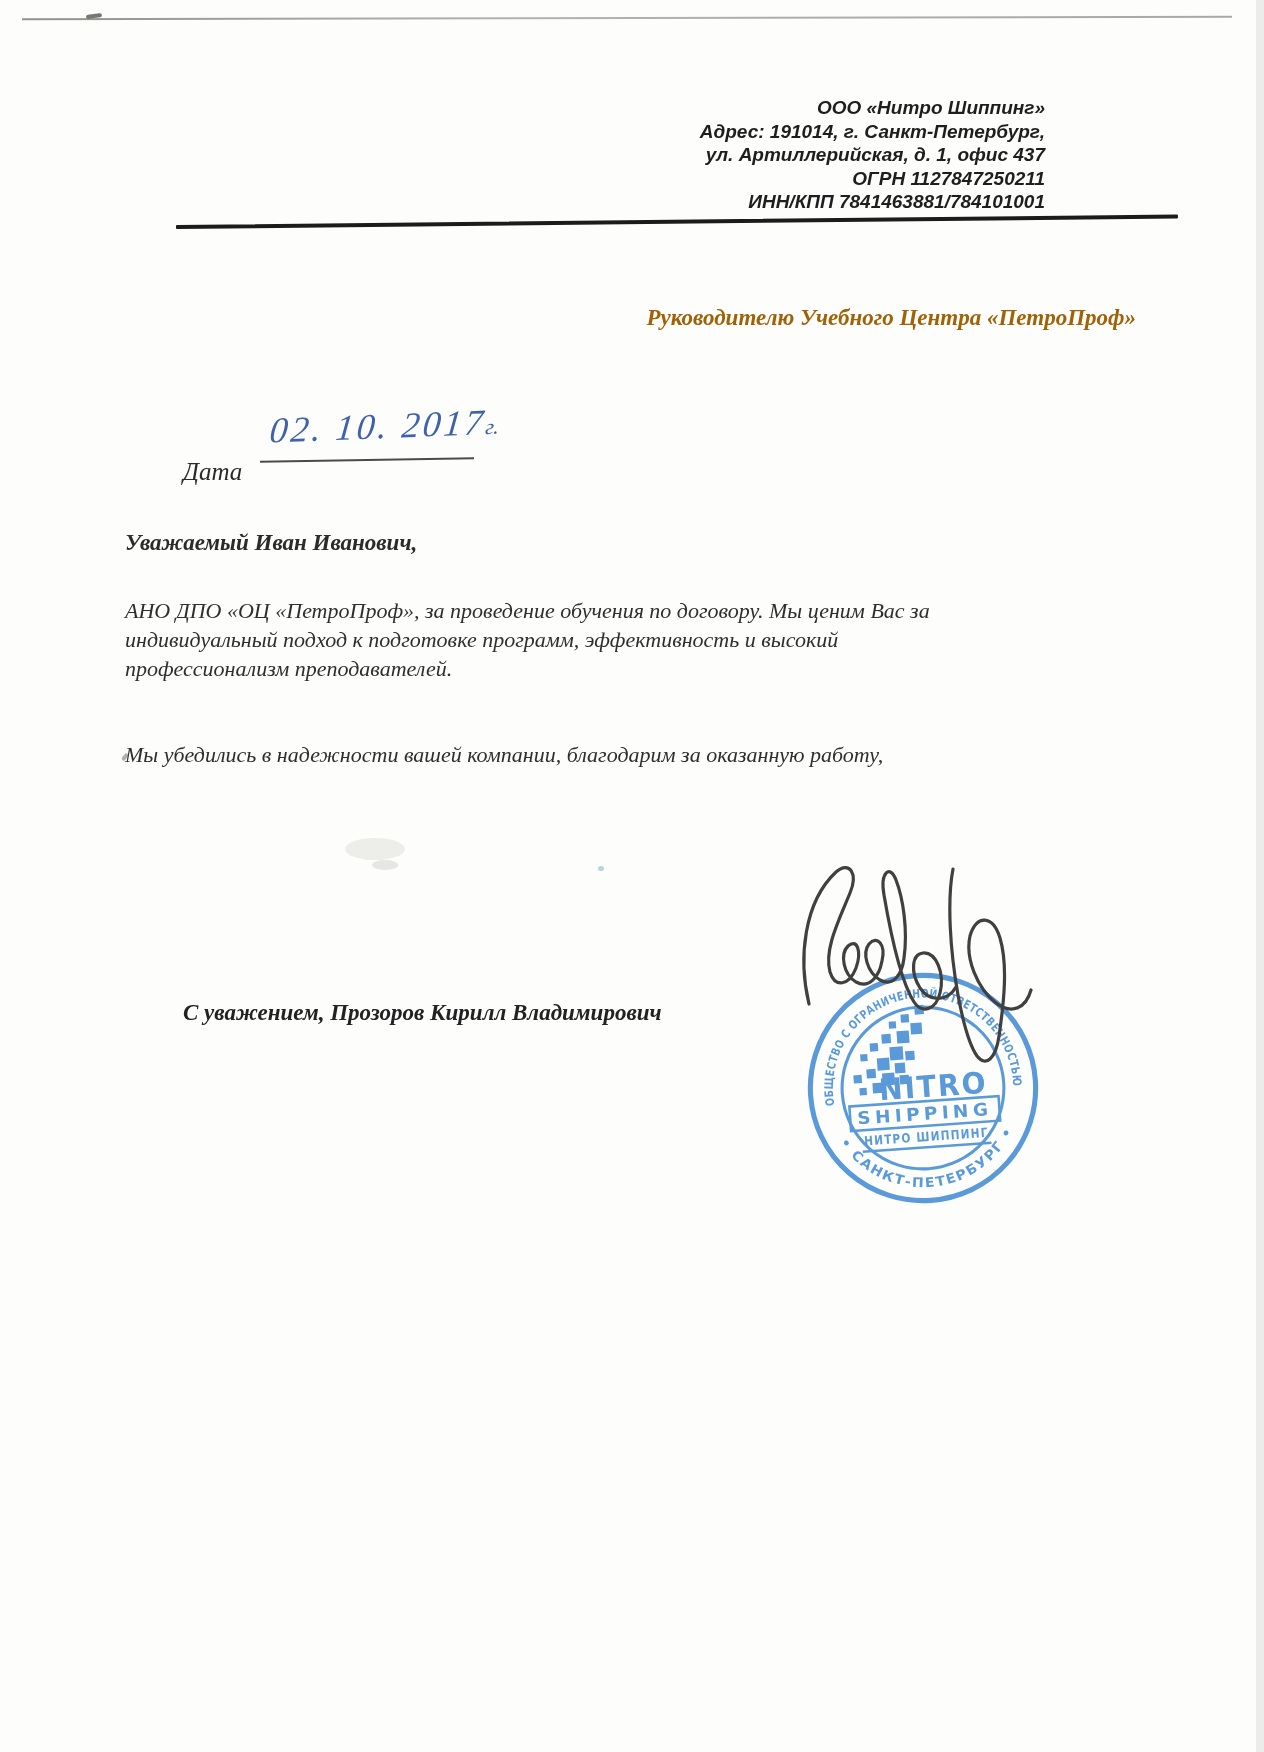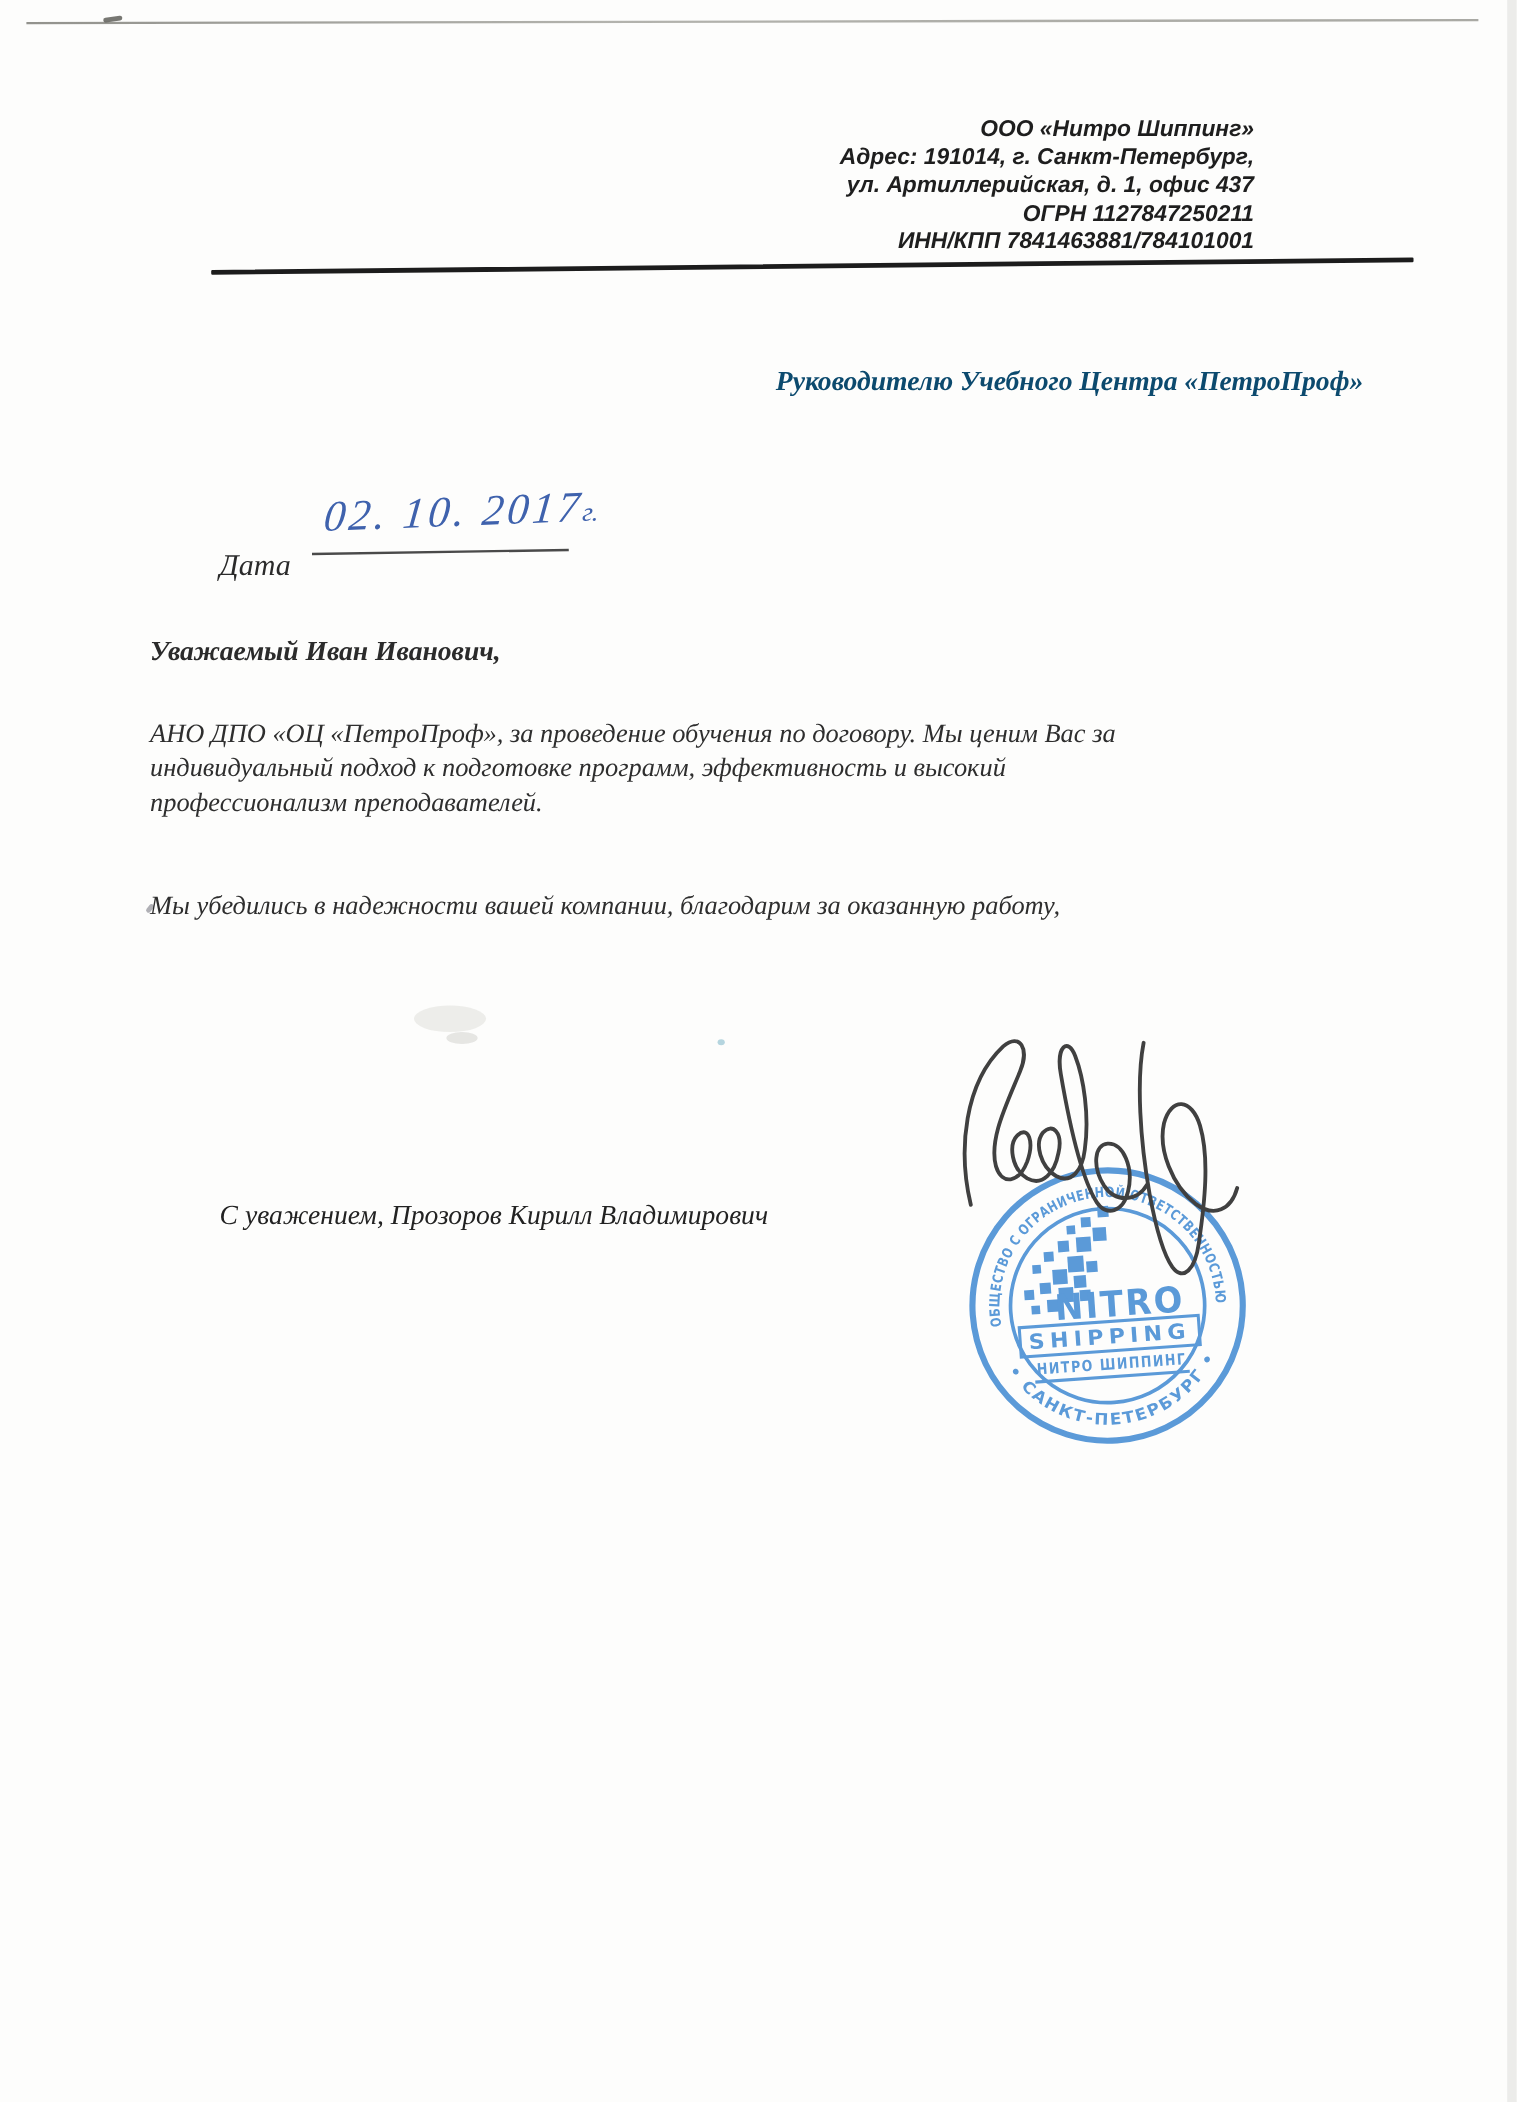--- a/index.html
+++ b/index.html
@@ -39,21 +39,21 @@
     font-size:19px; line-height:23.5px; color:#1e1e1e;
     white-space:nowrap;
   }
   .rule {
     left:176px; top:225px; width:1002px; height:4px; background:#1c1c1c;
     transform:rotate(-0.6deg); transform-origin:left center; border-radius:1px;
   }
 
   .addressee {
     right:128px; top:305px;
-    font-weight:bold; font-style:italic; font-size:23px; color:#0c4a6e;
+    font-weight:bold; font-style:italic; font-size:23px; color:#a16207;
     white-space:nowrap;
   }
 
   .date-row { left:183px; top:430px;margin-top:28px; }
   .date-label { font-style:italic; font-size:25px; color:#2a2a2a; }
   .date-underline {
     left:260px; top:459px; width:214px; height:2px; background:#4a4a4a;
     transform:rotate(-0.9deg);
   }
   .date-value {
@@ -65,21 +65,21 @@
 
   .center-col { left:125px; width:1040px; }
   .salutation { top:530px; font-weight:bold; font-style:italic; font-size:23px; }
   .para { font-style:italic; font-size:22px; line-height:29px; color:#2e2e2e; }
   .para div { white-space:nowrap; }
   .p1 { top:596px; }
   .p2 { top:740px; }
 
   .signoff {
     left:183px; top:1000px;
-    font-weight:normal; font-style:italic; font-size:23px; color:#222;
+    font-weight:bold; font-style:italic; font-size:23px; color:#222;
     white-space:nowrap;
   }
 
   .stamp-wrap { left:795px; top:960px; width:256px; height:256px;
     transform:rotate(-4deg); opacity:.92; }
   .stamp-wrap svg { display:block; }
   .stamp-text { font-family:"DejaVu Sans", sans-serif; font-weight:bold; }
 
   .signature-wrap { left:730px; top:850px; width:320px; height:230px; }
 </style>

